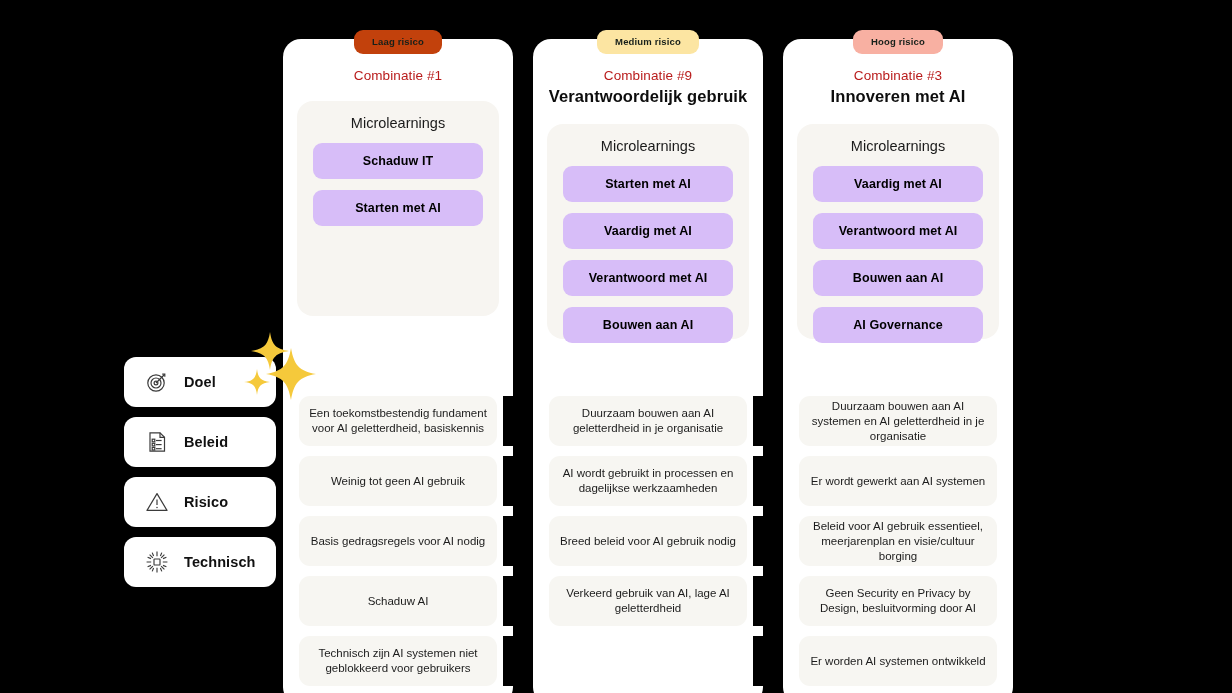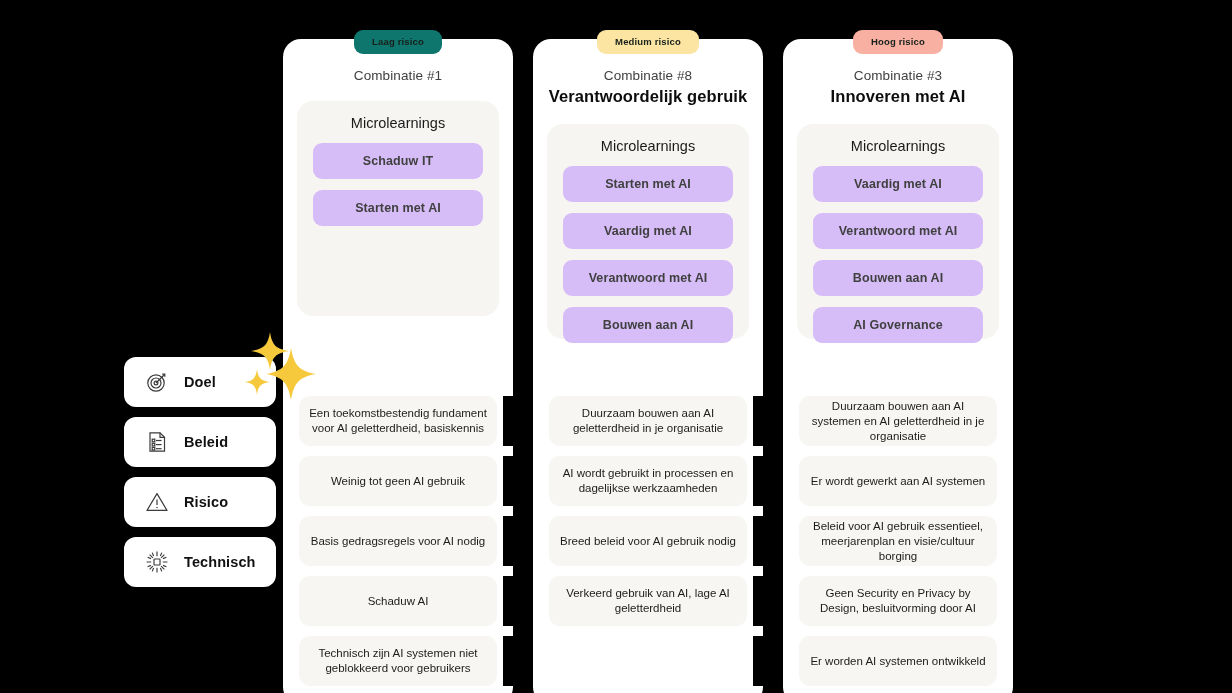--- a/index.html
+++ b/index.html
@@ -104,21 +104,21 @@
     background: #ffffff;
     border-radius: 18px;
   }
 
   .card-head {
     padding-top: 29px;
     text-align: center;
   }
   .combo-num {
     font-size: 13.5px;
-    color: #404040;
+    color: #b91c1c;
     letter-spacing: 0.1px;
   }
   .combo-title {
     font-size: 16.5px;
     font-weight: bold;
     color: #0d0d0d;
     margin-top: 4px;
     letter-spacing: 0.1px;
   }
 
@@ -137,21 +137,21 @@
   }
   .pill {
     height: 36px;
     background: #d7bdf8;
     border-radius: 9px;
     display: flex;
     align-items: center;
     justify-content: center;
     font-size: 12.5px;
     font-weight: bold;
-    color: #404040;
+    color: #000000;
     margin-bottom: 11px;
     letter-spacing: 0.1px;
   }
 
   
   .rows {
     position: absolute;
     top: 357px;
     left: 16px;
     width: 198px;
@@ -258,27 +258,27 @@
           </div>
           <div class="rows">
             <div class="cell">Een toekomstbestendig fundament voor AI geletterdheid, basiskennis</div>
             <div class="cell">Weinig tot geen AI gebruik</div>
             <div class="cell">Basis gedragsregels voor AI nodig</div>
             <div class="cell">Schaduw AI</div>
             <div class="cell">Technisch zijn AI systemen niet geblokkeerd voor gebruikers</div>
           </div>
         </div>
         <div class="badge-wrap">
-          <div class="badge" style="background: #0f766e;">Laag risico</div>
+          <div class="badge" style="background: #c2410c;">Laag risico</div>
         </div>
       </div>
       <div class="column" id="col-2" style="left: 533px;">
         <div class="card-main">
           <div class="card-head">
-            <div class="combo-num">Combinatie #8</div>
+            <div class="combo-num">Combinatie #9</div>
             <div class="combo-title">Verantwoordelijk gebruik</div>
           </div>
           <div class="micro-box">
             <div class="micro-title">Microlearnings</div>
             <div class="pill">Starten met AI</div>
             <div class="pill">Vaardig met AI</div>
             <div class="pill">Verantwoord met AI</div>
             <div class="pill">Bouwen aan AI</div>
           </div>
           <div class="rows">

